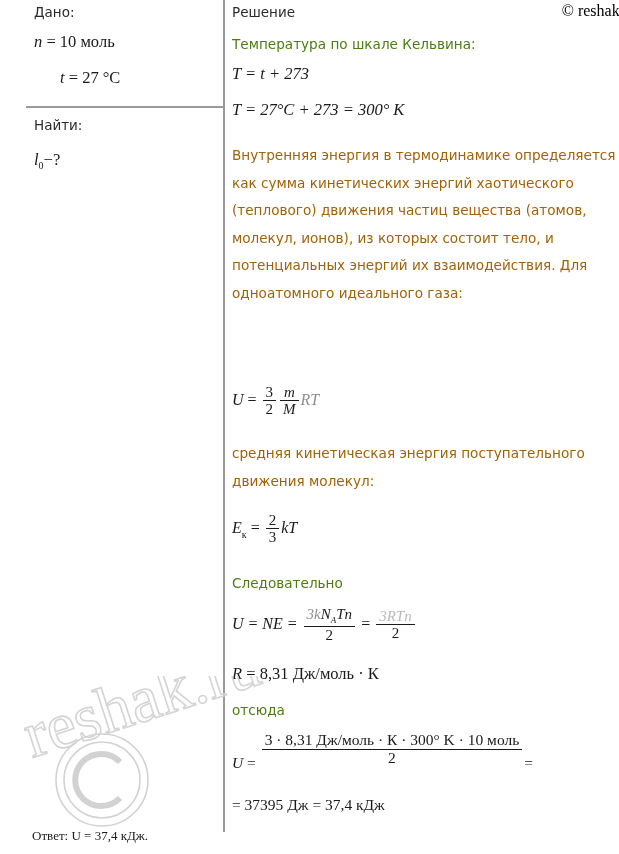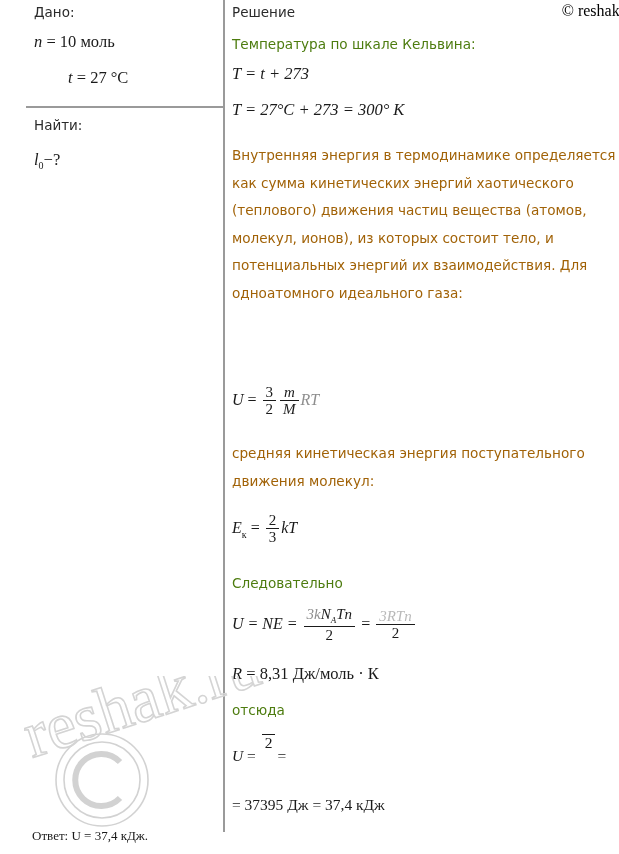--- a/index.html
+++ b/index.html
@@ -151,21 +151,21 @@
   <div class="h-divider"></div>
 
   <div id="given-col">
 
     <div class="label-head" style="position:absolute; left:0; top:4px;">Дано:</div>
 
     <div class="given-line" style="position:absolute; left:0; top:32px;">
       <span class="mv">n</span><span> = 10 моль</span>
     </div>
 
-    <div class="given-line" style="position:absolute; left:16px; top:68px;padding-left:26px;">
+    <div class="given-line" style="position:absolute; left:8px; top:68px;padding-left:26px;">
       <span class="mv">t</span><span> = 27 °С</span>
     </div>
 
     <div class="label-head" style="position:absolute; left:0; top:117px;">Найти:</div>
 
     <div class="given-line" style="position:absolute; left:0; top:150px;">
       <span class="mv">l</span><sub style="font-size:10px;">0</sub><span>−?</span>
     </div>
 
   </div>
@@ -202,21 +202,21 @@
       <span class="mv">U = NE = </span><span class="frac frac-sm"><span class="num"><span class="mv faded2">3k</span><span class="mv">N</span><sub style="font-size:9px;" class="mv">A</sub><span class="mv">Tn</span></span><span class="den">2</span></span><span> = </span><span class="frac frac-sm"><span class="num mv faded">3RTn</span><span class="den">2</span></span>
     </div>
 
     <div class="sol-line" style="position:absolute; left:0; top:664px;">
       <span class="mv">R</span><span> =  8,31 Дж/моль · К</span>
     </div>
 
     <div class="sol-text-narrow" style="position:absolute; left:0; top:697px;">отсюда</div>
 
     <div class="sol-line" style="position:absolute; left:0; top:733px; font-size:15.5px;">
-      <span class="mv" style="position:relative; top:14px;">U</span><span style="position:relative; top:14px;"> = </span><span class="frac" style="font-size:15.5px;"><span class="den">2</span></span><span style="position:relative; top:14px;">=</span>
+      <span class="mv" style="position:relative; top:14px;">U</span><span style="position:relative; top:14px;"> = </span><span class="frac" style="font-size:15.5px;"><span class="num">3 · 8,31 Дж/моль · К · 300° K · 10 моль</span><span class="den">2</span></span><span style="position:relative; top:14px;">=</span>
     </div>
 
     <div class="sol-line" style="position:absolute; left:0; top:796px; font-size:15.5px;">= 37395 Дж = 37,4 кДж</div>
 
   </div>
 
   <div id="watermark">
     <svg width="420" height="170" viewBox="0 0 420 170" xmlns="http://www.w3.org/2000/svg">
       <g fill="none" stroke="#d2d2d2" stroke-width="1.6">
         <circle cx="78" cy="104" r="46"></circle>

